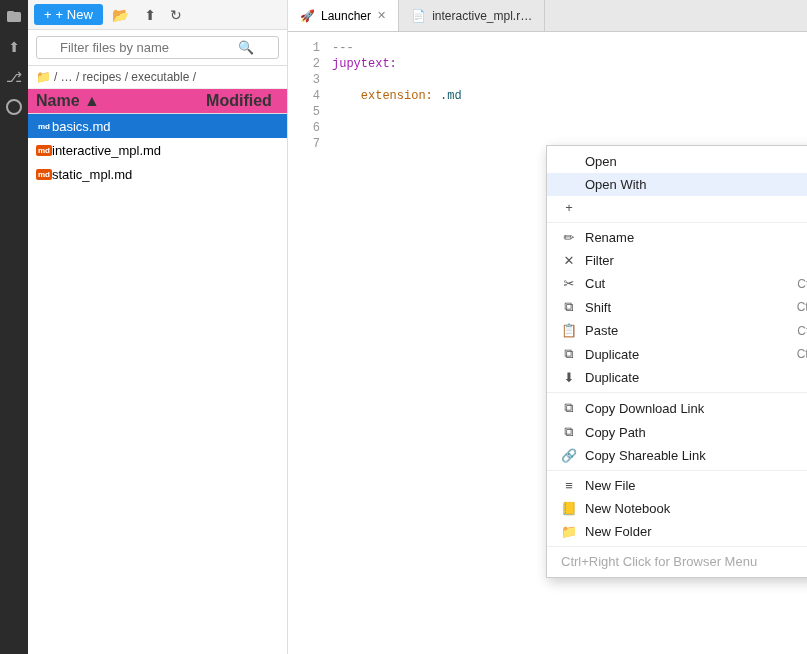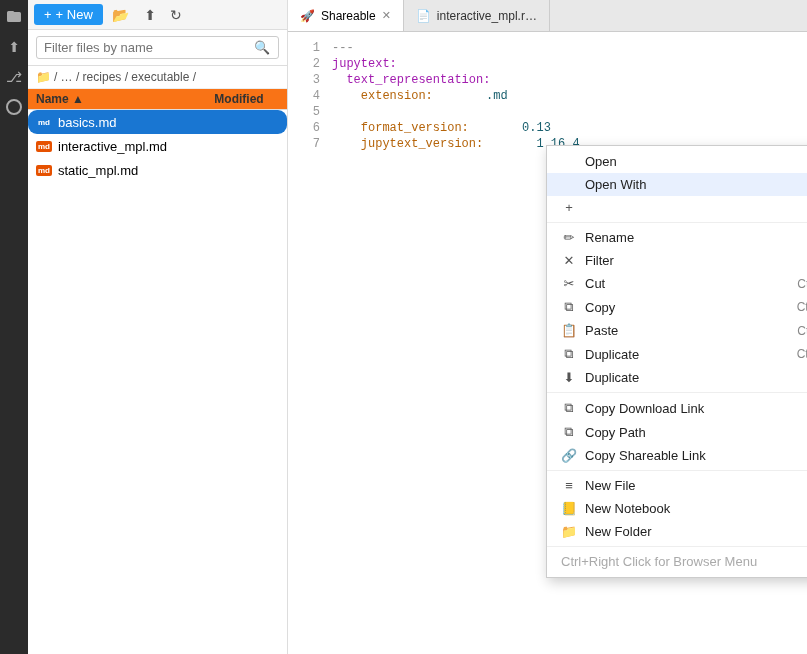--- a/index.html
+++ b/index.html
@@ -55,53 +55,52 @@
     }
 
     
     .search-bar {
       padding: 6px 8px;
       border-bottom: 1px solid #ddd;
     }
     .search-input-wrap {
       display: flex; align-items: center;
       border: 1px solid #ccc; border-radius: 3px;
-      background: #fff; padding: 3px 7px;
+      background: #fff; padding: 3px 23px;
     }
     .search-input-wrap input {
       border: none; outline: none; width: 100%; font-size: 13px; color: #555;
       background: transparent;
     }
     .search-icon { color: #888; font-size: 13px; }
 
     
     .breadcrumb {
       padding: 4px 8px;
       font-size: 12px; color: #555;
       border-bottom: 1px solid #eee;
       display: flex; align-items: center; gap: 3px;
     }
 
     
     .file-list-header {
       display: flex; align-items: center;
       padding: 3px 8px;
-      background: #f97316;
+      background: #ec4899;
       border-bottom: 1px solid #ddd;
-      font-size: 12px; font-weight: 600; color: #333;
+      font-size: 16px; font-weight: 600; color: #333;
     }
     .col-name { flex: 1; }
     .col-modified { width: 80px; text-align: center; }
 
     
     .file-item {
       display: flex; align-items: center;
-      padding: 4px 8px; gap: 6px;
+      padding: 4px 8px; 
       cursor: pointer;
-      border-radius: 9px;
     }
     .file-item.selected { background: #1976d2; color: white; }
     .file-icon { width: 16px; height: 16px; display: flex; align-items: center; justify-content: center; }
     .md-icon { background: #1976d2; color: white; font-size: 8px; font-weight: bold; padding: 1px 2px; border-radius: 2px; }
     .md-icon-orange { background: #e65100; color: white; font-size: 8px; font-weight: bold; padding: 1px 2px; border-radius: 2px; }
 
     
     .main-area {
       flex: 1;
       display: flex;
@@ -136,21 +135,21 @@
       font-size: 12px;
       color: #333;
     }
     .code-line {
       display: flex;
       padding: 1px 8px;
     }
     .line-num { width: 24px; text-align: right; color: #999; margin-right: 12px; user-select: none; }
     .code-text { color: #333; white-space: pre; }
     .code-key { color: #b5640a; }
-    .code-val { color: #195f6e; margin-left: 46px; }
+    .code-val { color: #195f6e; }
     .code-purple { color: #a21caf; }
     .code-comment { color: #888; }
 
     
     .context-menu {
       position: absolute;
       top: 145px; left: 258px;
       background: #fff;
       border: 1px solid #ccc;
       box-shadow: 2px 4px 12px rgba(0,0,0,0.2);
@@ -245,56 +244,53 @@
       <span>static_mpl.md</span>
     </div>
   </div>
 </div>
 
 <div class="main-area">
 
   <div class="tab-bar">
     <div class="tab active">
       <span>🚀</span>
-      <span>Shareable</span>
+      <span>Launcher</span>
       <span class="tab-close">✕</span>
     </div>
     <div class="tab">
       <span>📄</span>
       <span>interactive_mpl.r…</span>
     </div>
   </div>
 
   <div class="code-area">
     <div class="code-line">
       <span class="line-num">1</span>
       <span class="code-text code-comment">---</span>
     </div>
     <div class="code-line">
       <span class="line-num">2</span>
       <span class="code-text code-purple">jupytext:</span>
     </div>
     <div class="code-line">
       <span class="line-num">3</span>
-      <span class="code-text code-purple">  text_representation:</span>
     </div>
     <div class="code-line">
       <span class="line-num">4</span>
       <span class="code-text"><span class="code-key">    extension: </span><span class="code-val">.md</span></span>
     </div>
     <div class="code-line">
       <span class="line-num">5</span>
     </div>
     <div class="code-line">
       <span class="line-num">6</span>
-      <span class="code-text"><span class="code-key">    format_version: </span><span class="code-val">0.13</span></span>
     </div>
     <div class="code-line">
       <span class="line-num">7</span>
-      <span class="code-text"><span class="code-key">    jupytext_version: </span><span class="code-val">1.16.4</span></span>
     </div>
   </div>
 
   <div class="context-menu">
     <div class="ctx-item">
       <span class="ctx-icon"></span>
       <span>Open</span>
     </div>
     <div class="ctx-item ctx-open-with-row" style="background:#e8f0fe;">
       <span class="ctx-icon"></span>
@@ -315,21 +311,21 @@
       <span>Filter</span>
 
     </div>
     <div class="ctx-item">
       <span class="ctx-icon">✂</span>
       <span>Cut</span>
       <span class="shortcut">Ctrl+X</span>
     </div>
     <div class="ctx-item">
       <span class="ctx-icon">⧉</span>
-      <span>Copy</span>
+      <span>Shift</span>
       <span class="shortcut">Ctrl+C</span>
     </div>
     <div class="ctx-item">
       <span class="ctx-icon">📋</span>
       <span>Paste</span>
       <span class="shortcut">Ctrl+V</span>
     </div>
     <div class="ctx-item">
       <span class="ctx-icon">⧉</span>
       <span>Duplicate</span>

